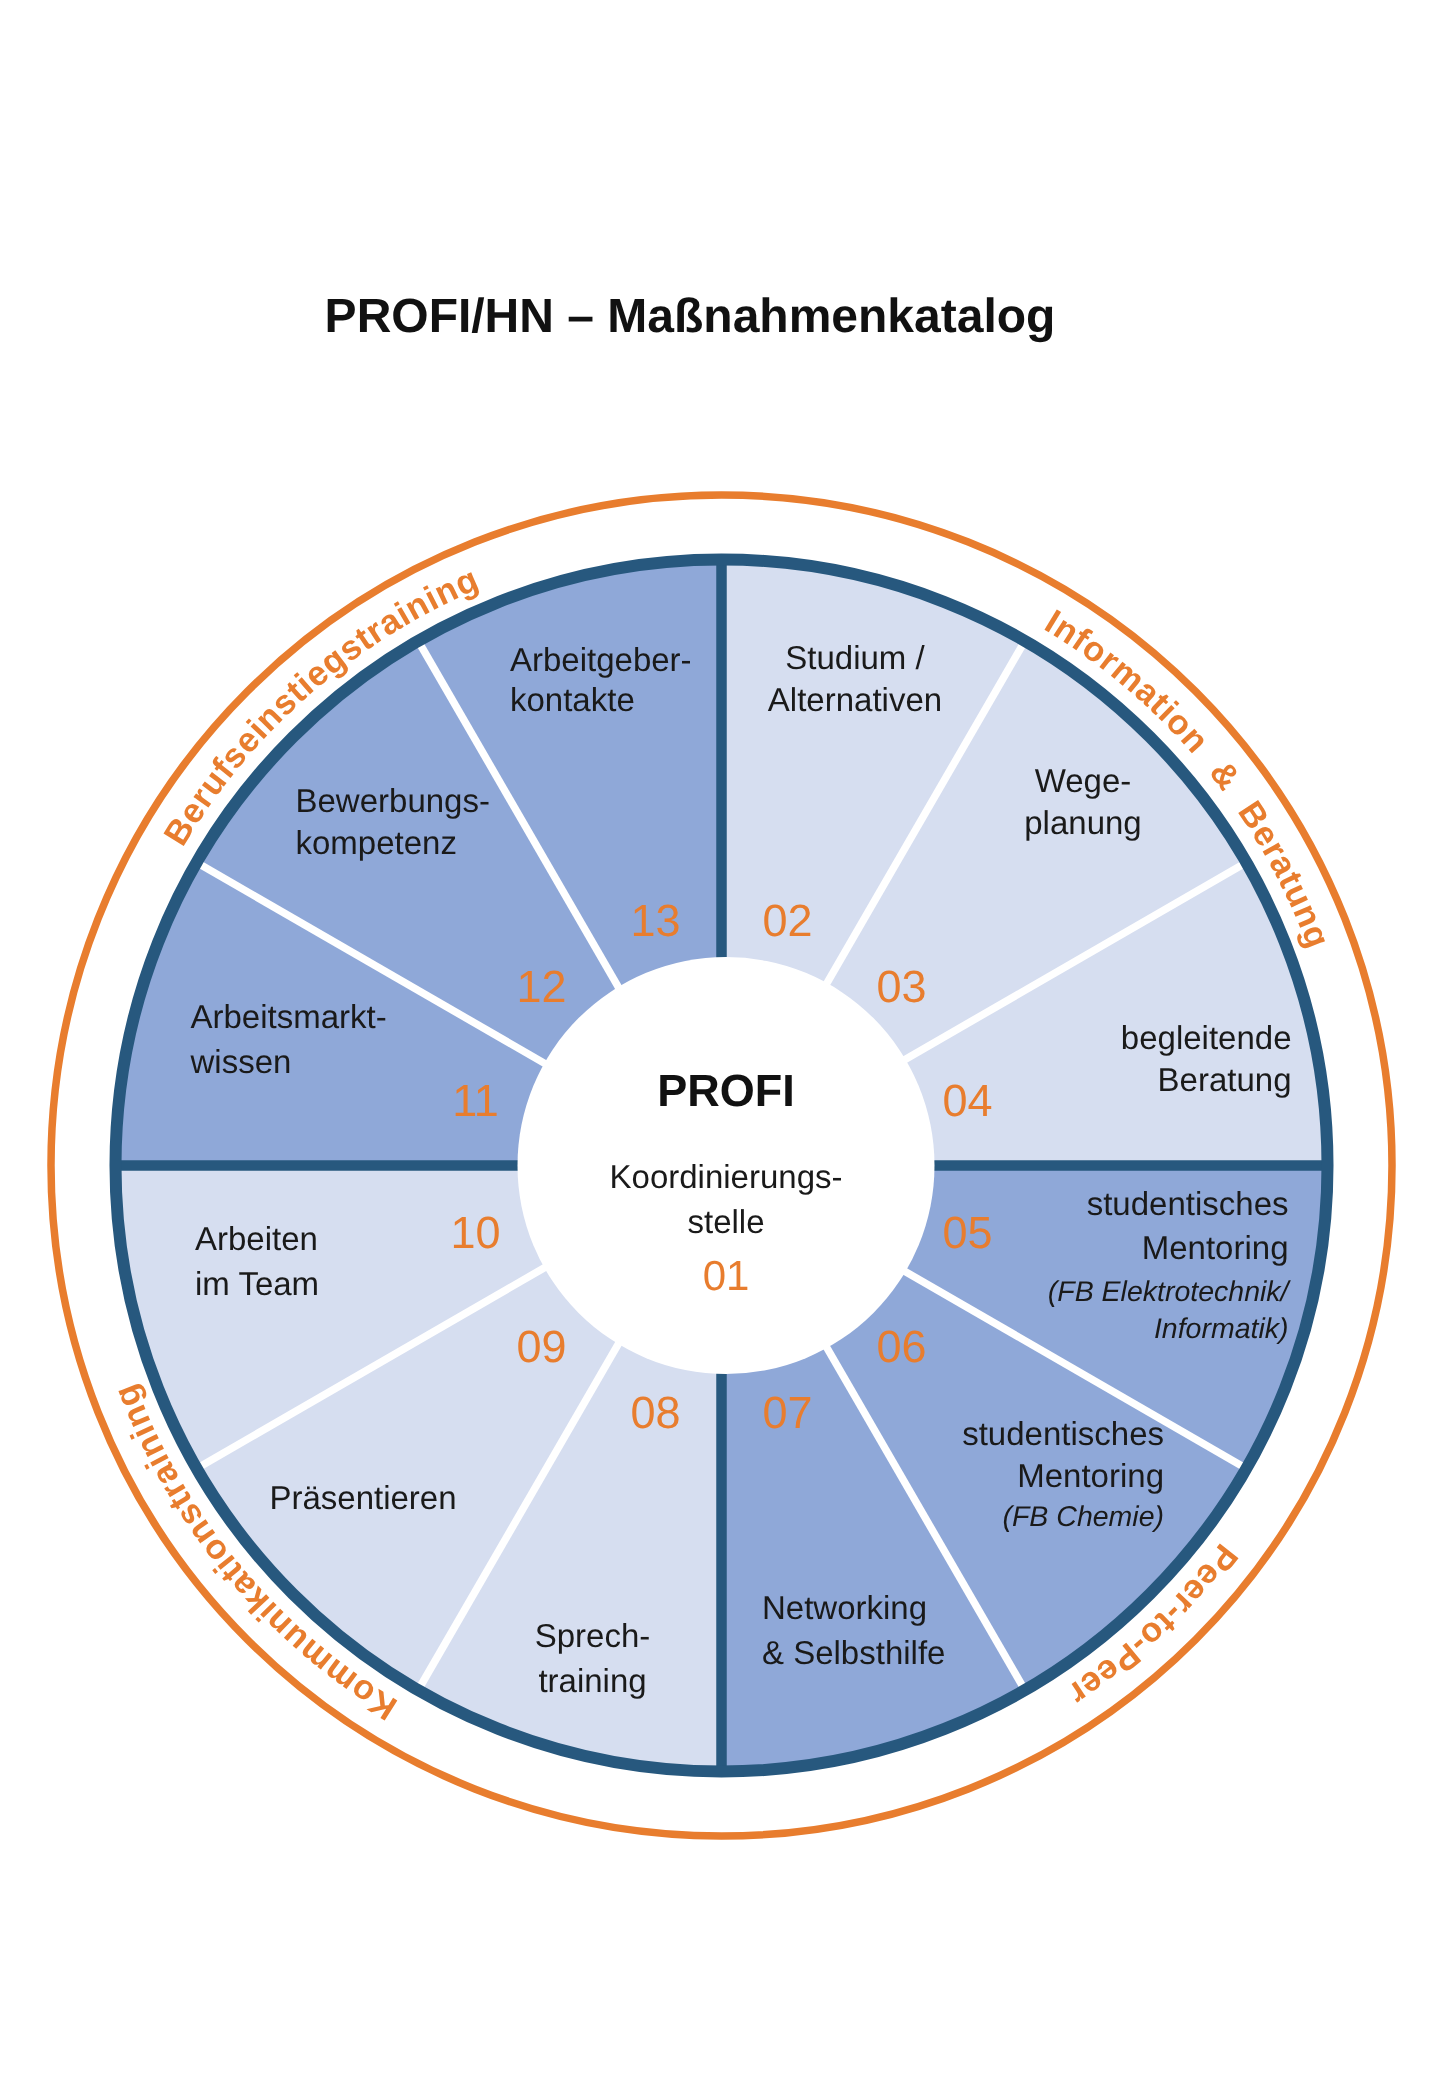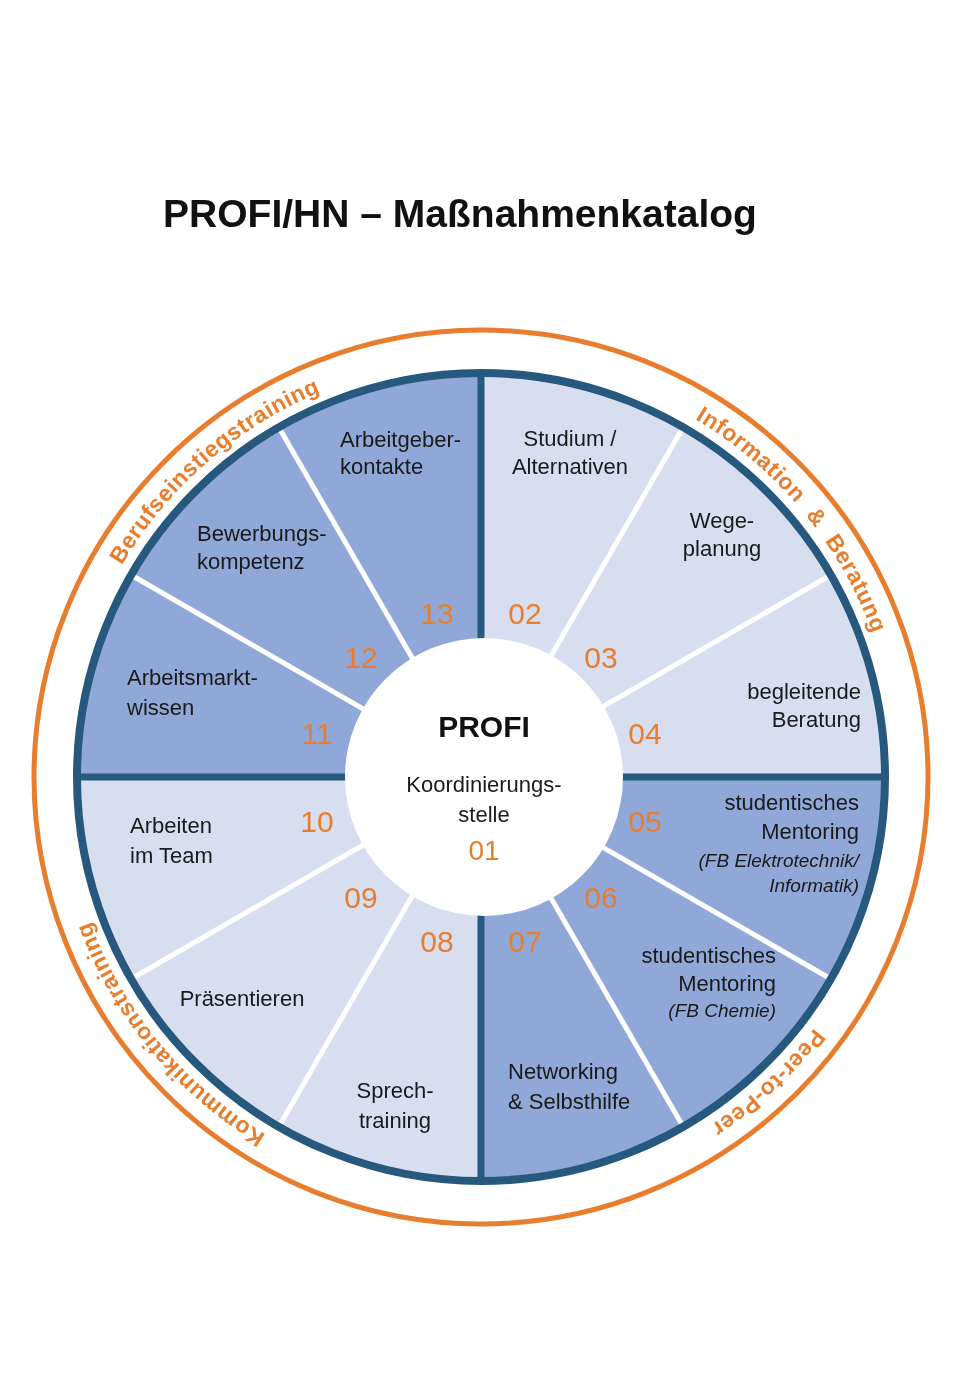--- a/index.html
+++ b/index.html
@@ -7,21 +7,21 @@
     width: 960px; height: 1387px;
     background: #ffffff;
     position: relative;
     overflow: hidden;
     font-family: "Liberation Sans", sans-serif;
   }
   .page-title {
     position: absolute;
     left: 0; right: 40px; top: 192px;
     text-align: center;
-    font-size: 39px;
+    font-size: 32px;
     font-weight: bold;
     color: #111111;
     letter-spacing: 0px;
   }
   svg.wheel { position: absolute; left: 0; top: 0; }
   svg text { font-family: "Liberation Sans", sans-serif; }
   .sector-label   { font-size: 22px; fill: var(--text, #1a1a1a); }
   .sector-sublabel{ font-size: 19px; font-style: italic; fill: var(--text, #1a1a1a); }
   .sector-number  { font-size: 30px; fill: var(--orange, #e87d2e); }
   .ring-label     { font-size: 23px; font-weight: bold; fill: var(--orange, #e87d2e); letter-spacing: 0.5px; }

